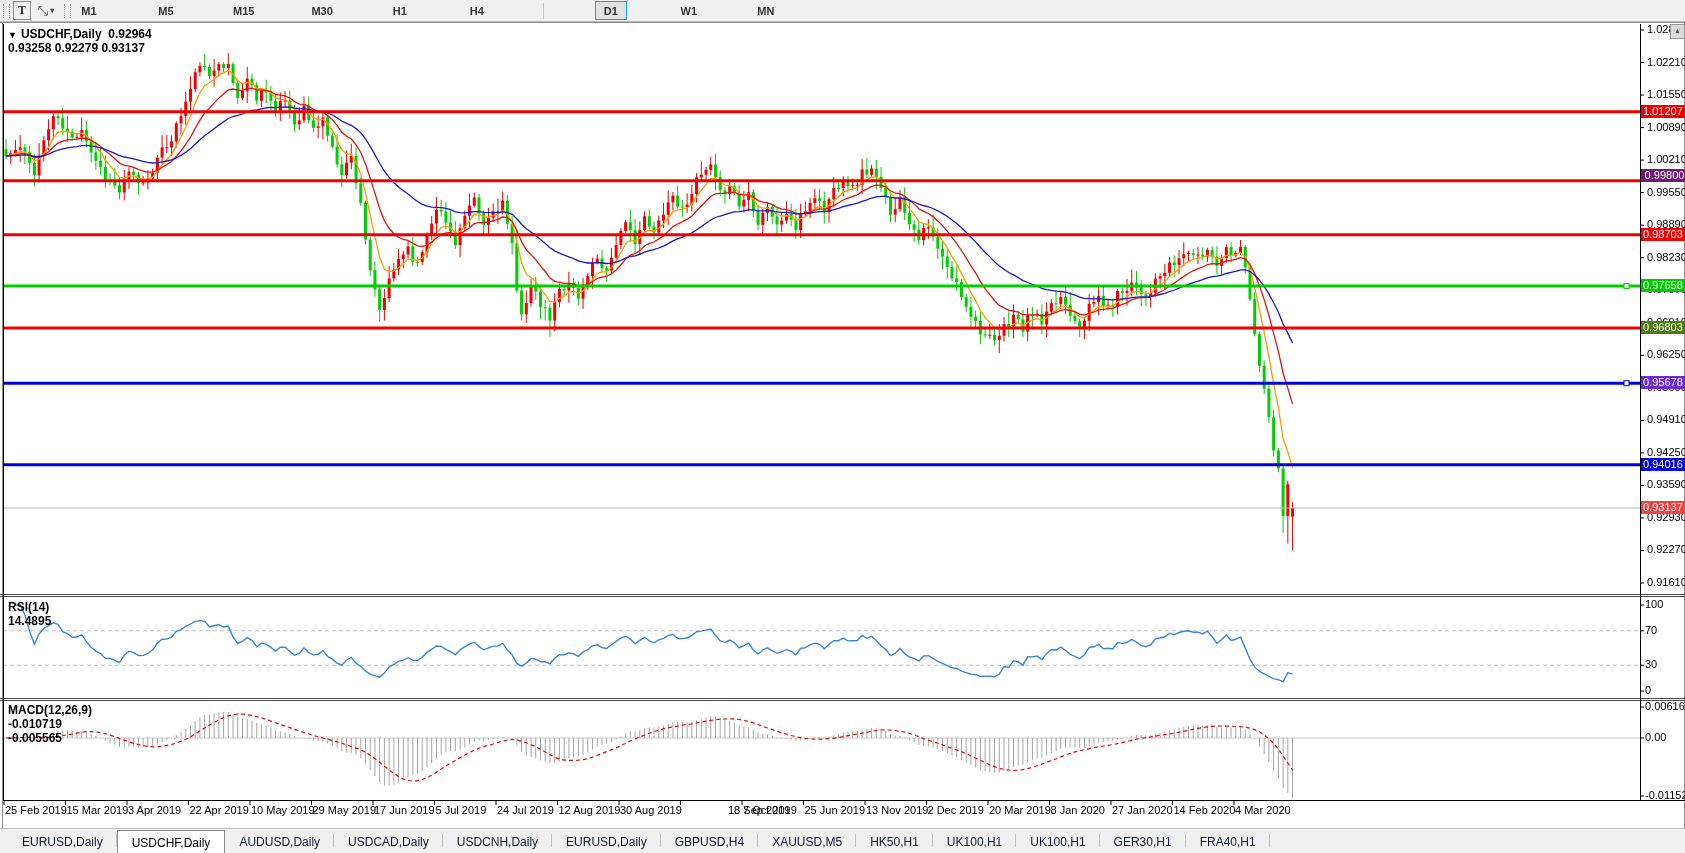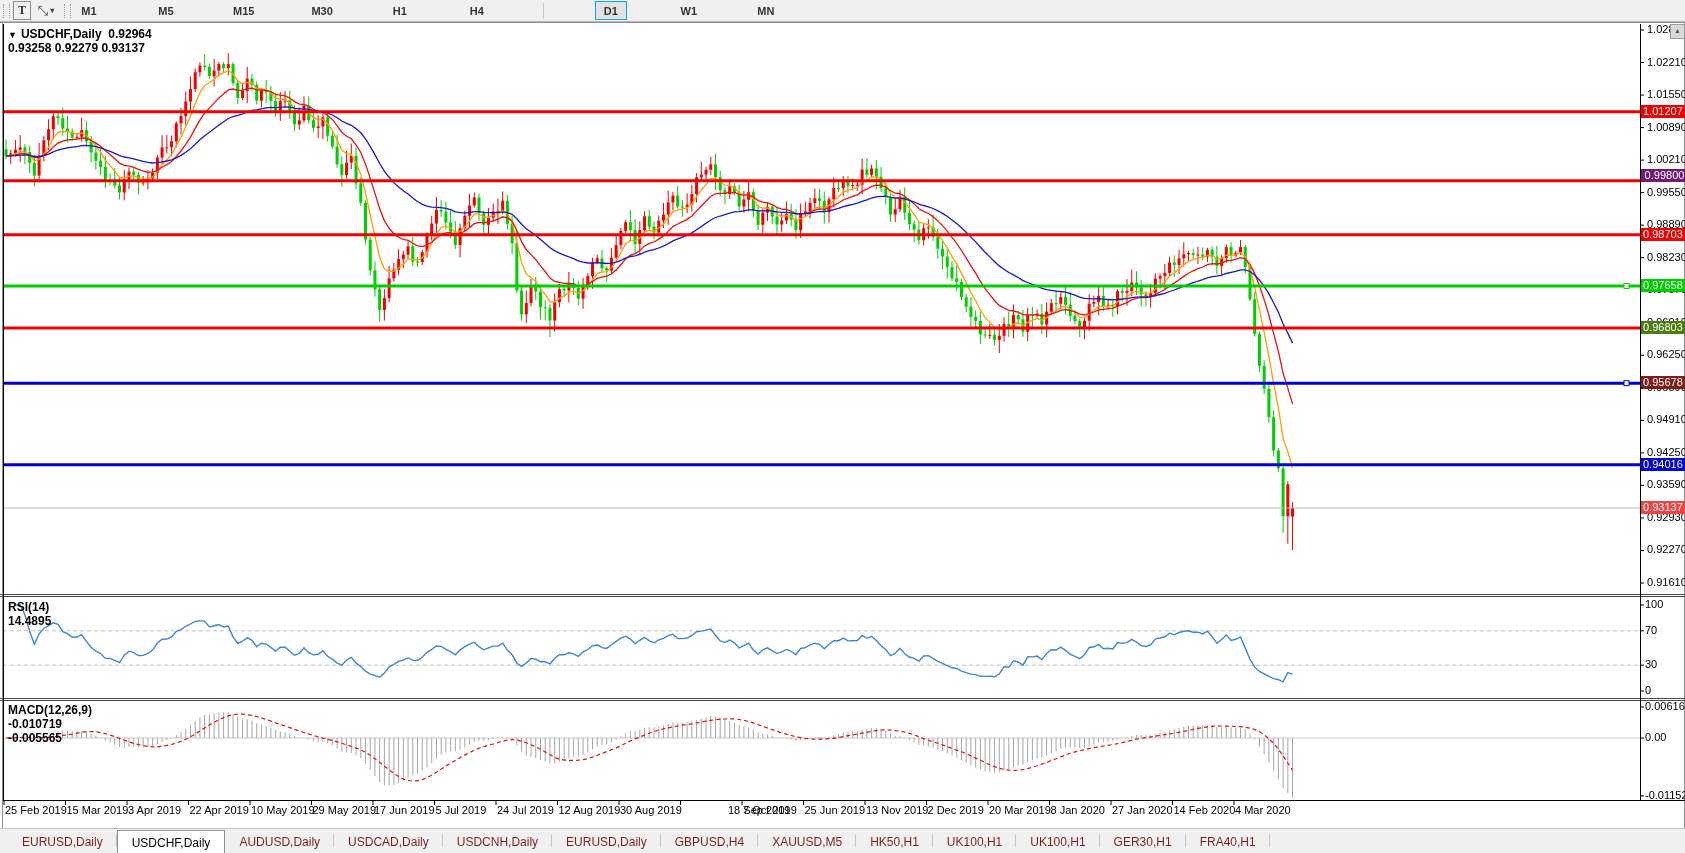--- a/index.html
+++ b/index.html
@@ -25,21 +25,21 @@
   #ohlc-header{position:absolute;left:8px;top:27px;font-size:12px;font-weight:700;color:#000;z-index:11;}
   #ohlc-header .arr{font-size:9px;margin-right:4px;}
   .ind-label{position:absolute;left:8px;font-size:12px;font-weight:700;color:#000;z-index:11;}
   #rsi-label{top:600px;}
   #macd-label{top:703px;}
   #scrolltop-btn{position:absolute;left:1670px;top:24px;width:13px;height:13px;background:#d9d9d9;
     border:1px solid #9a9a9a;z-index:13;font-size:7px;color:#555;text-align:center;line-height:12px;}
   
   #tab-bar{position:absolute;left:0;top:828px;width:1685px;height:25px;background:#f0f0f0;
     border-top:1px solid #c0c0c0;display:flex;align-items:stretch;z-index:30;padding-left:8px;}
-  .tab{display:flex;align-items:center;padding:0 14px;font-size:12px;color:#7f1d1d;position:relative;cursor:default;}
+  .tab{display:flex;align-items:center;padding:0 14px;font-size:12px;color:#0f172a;position:relative;cursor:default;}
   .tab .tdiv{position:absolute;right:0;top:5px;height:13px;width:1px;background:#c4c4c4;}
   .tab.selected{background:#ffffff;border:1px solid #8f8f8f;border-bottom:none;color:#000;font-weight:400;margin-top:1px;}
 </style>
 </head>
 <body>
 
 <svg id="chart-svg" width="1685" height="853" viewBox="0 0 1685 853">
     <rect x="0" y="21" width="1685" height="807" fill="#ffffff"></rect>
     <line x1="0" y1="22.5" x2="1685" y2="22.5" stroke="#8f8f8f"></line>
     <line x1="2.5" y1="22" x2="2.5" y2="828" stroke="#8f8f8f"></line>
@@ -1015,21 +1015,21 @@
     <div class="datelab" style="left: 989px; top: 804px;">20 Mar 2019</div>
     <div class="datelab" style="left: 1050.5px; top: 804px;">8 Jan 2020</div>
     <div class="datelab" style="left: 1112px; top: 804px;">27 Jan 2020</div>
     <div class="datelab" style="left: 1173.5px; top: 804px;">14 Feb 2020</div>
     <div class="datelab" style="left: 1235px; top: 804px;">4 Mar 2020</div>
     <div class="pricebox" style="left: 1641px; top: 104.672px; background: rgb(242, 0, 0);">1.01207</div>
     <div class="pricebox" style="left: 1641px; top: 169px; background: #701a75; text-align: center;">0.99800</div>
     <div class="pricebox" style="left: 1641px; top: 227.646px; background: rgb(242, 0, 0);">0.98703</div>
     <div class="pricebox" style="left: 1641px; top: 278.967px; background: rgb(0, 206, 0);">0.97658</div>
     <div class="pricebox" style="left: 1641px; top: 320.957px; background: #4d7c0f;">0.96803</div>
-    <div class="pricebox" style="left: 1641px; top: 376.207px; background: #7f1d1d;">0.95678</div>
+    <div class="pricebox" style="left: 1641px; top: 376.207px; background: #6d28d9;">0.95678</div>
     <div class="pricebox" style="left: 1641px; top: 457.83px; background: rgb(0, 0, 221);">0.94016</div>
     <div class="pricebox" style="left: 1641px; top: 500.998px; background: #ef4444;">0.93137</div>
   </div>
 
 <div id="tab-bar">
     <div class="tab">EURUSD,Daily<span class="tdiv"></span></div>
     <div class="tab selected">USDCHF,Daily</div>
     <div class="tab">AUDUSD,Daily<span class="tdiv"></span></div>
     <div class="tab">USDCAD,Daily<span class="tdiv"></span></div>
     <div class="tab">USDCNH,Daily<span class="tdiv"></span></div>

